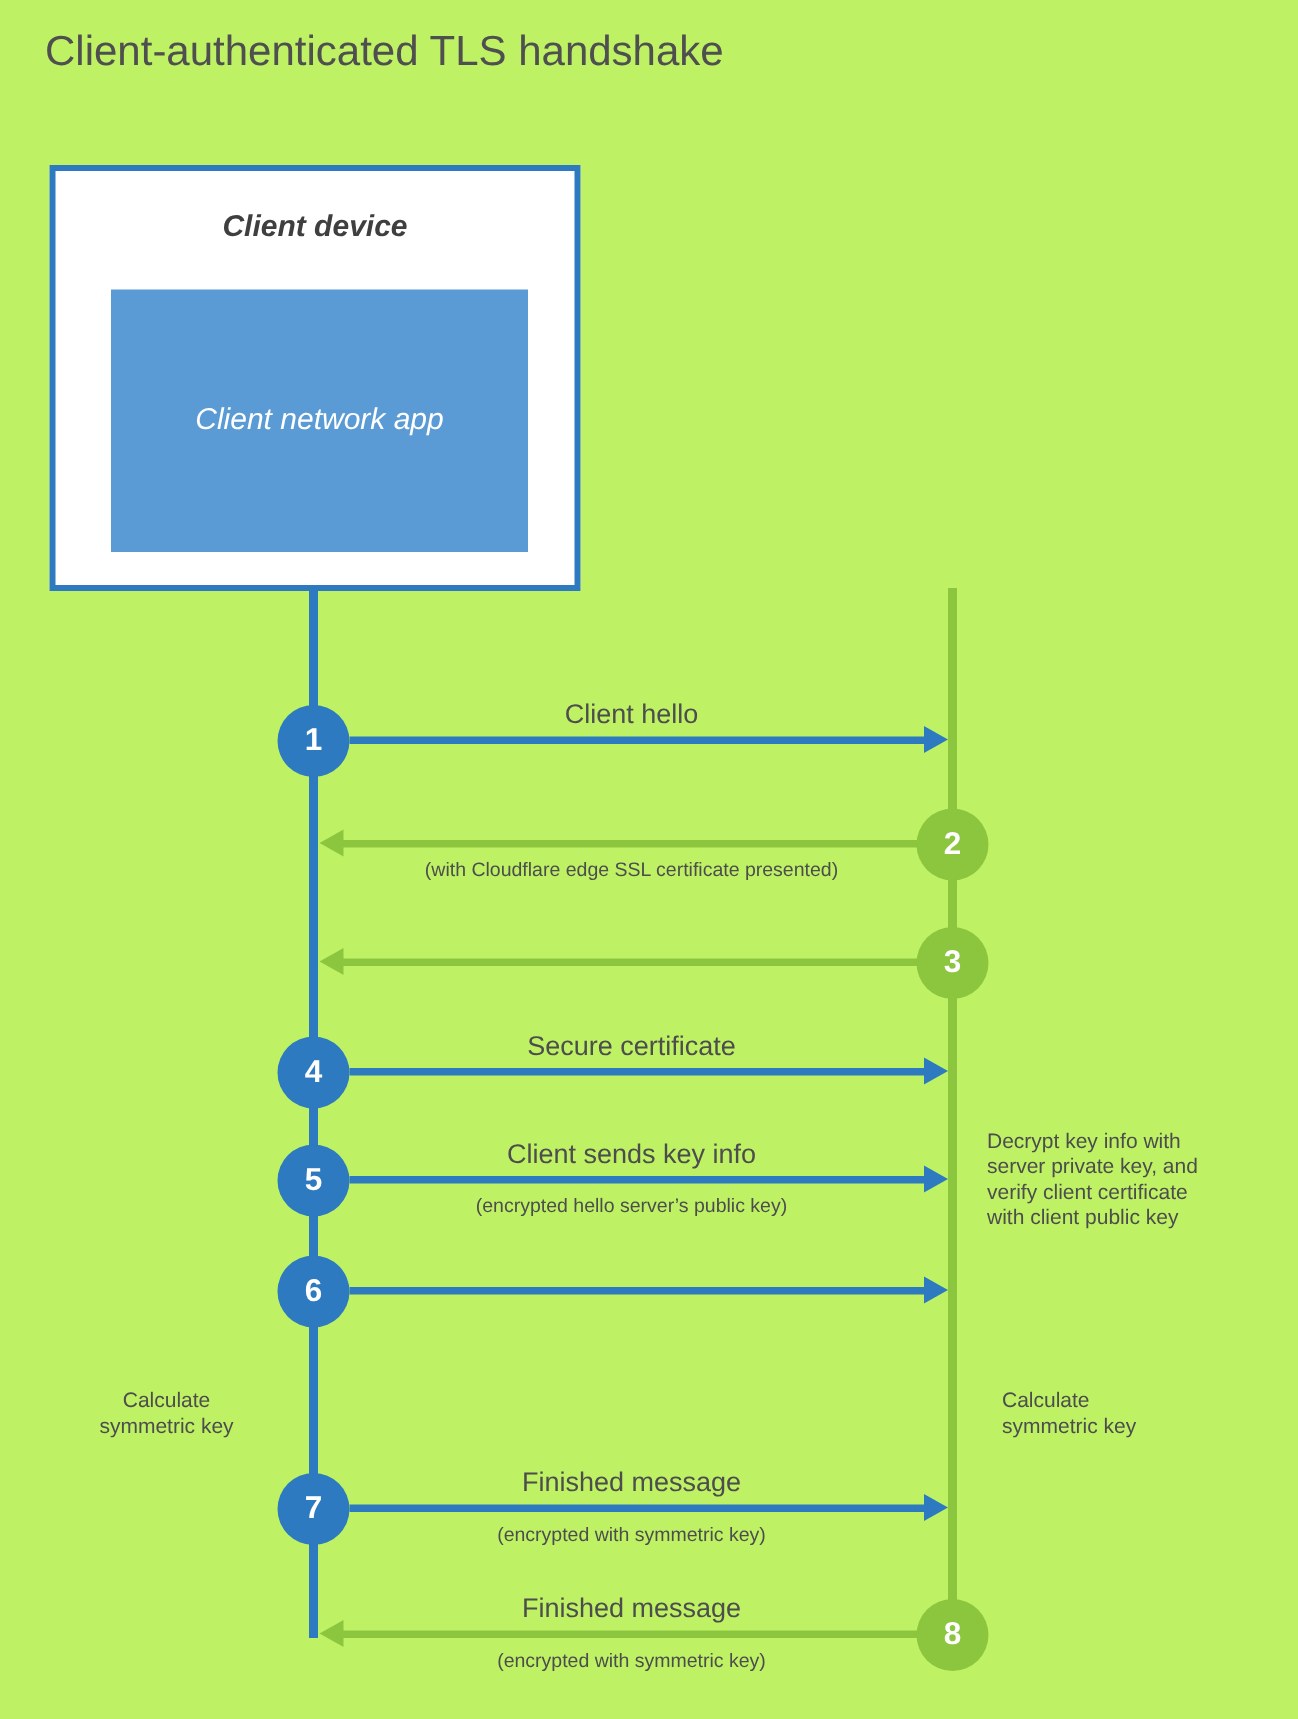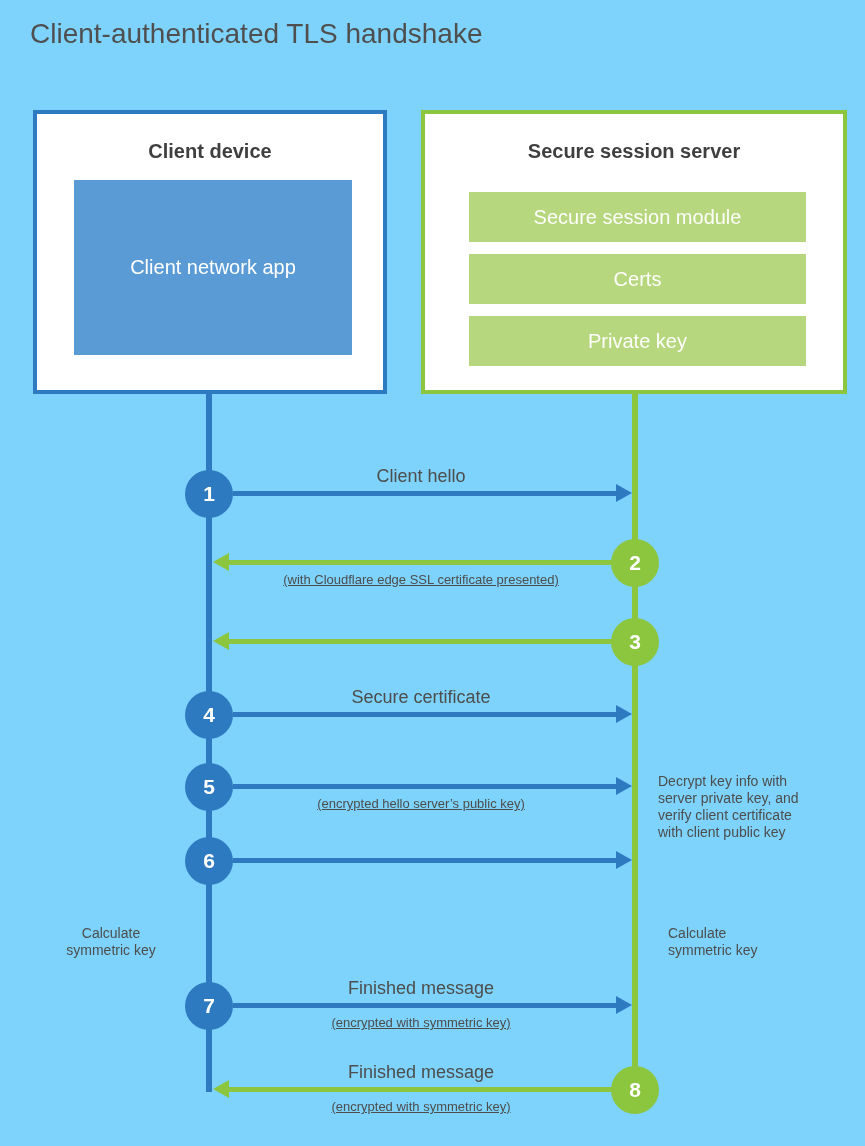--- a/index.html
+++ b/index.html
@@ -9,50 +9,50 @@
     --green-fill: #b6d77e;
     --heading: #3f3f3f;
     --body: #4d4d4d;
   }
   * { margin: 0; padding: 0; box-sizing: border-box; }
   body { background: #fff; font-family: "Liberation Sans", sans-serif; }
   .canvas {
     position: relative;
     width: 865px;
     height: 1146px;
-    background: #7dd3fc;
+    background: #bef264;
     overflow: hidden;
   }
   .page-title {
     position: absolute;
     left: 30px;
     top: 18px;
     font-size: 28px;
     font-weight: 300;
     color: #4f4f4f;
   }
   
   .entity-box {
     position: absolute;
     top: 110px;
     height: 284px;
     background: #fff;
   }
-  .entity-box.client { left: 33px; width: 354px; border: 4px solid var(--blue); }
+  .entity-box.client { left: 33px; width: 354px; border: 4px solid var(--blue); font-style: italic; }
   .entity-box.server { left: 421px; width: 426px; border: 4px solid var(--green); }
   .entity-title {
     margin-top: 26px;
     text-align: center;
     font-size: 20px;
     font-weight: 700;
     color: var(--heading);
   }
   .app-box {
     position: absolute;
-    left: 37px; top: 66px;
+    left: 37px; top: 79px;
     width: 278px; height: 175px;
     background: var(--blue-fill);
     display: flex; align-items: center; justify-content: center;
   }
   .app-box span {
     width: 170px;
     text-align: center;
     color: #fff;
     font-size: 20px;
     line-height: 27px;
@@ -105,53 +105,46 @@
     font-size: 18px;
     color: var(--body);
     z-index: 1;
   }
   .msg-note {
     position: absolute;
     left: 230px; width: 382px;
     text-align: center;
     font-size: 13px;
     color: var(--body);
-    text-decoration: underline;
   }
   
   .side-note {
     position: absolute;
     font-size: 14px;
     line-height: 17px;
     color: var(--body);
   }
-  .side-note.decrypt { left: 658px; top: 752px; width: 155px; text-align: left; margin-top: 21px; }
+  .side-note.decrypt { left: 658px; top: 752px; width: 155px; text-align: left; }
   .side-note.calc-left { left: 56px; top: 925px; width: 110px; text-align: center; }
   .side-note.calc-right { left: 668px; top: 925px; width: 110px; text-align: left; }
 </style>
 </head>
 <body>
 
 <div class="canvas">
 
   <h1 class="page-title">Client-authenticated TLS handshake</h1>
 
   <div class="entity-box client">
     <div class="entity-title">Client device</div>
     <div class="app-box">
       <span>Client network app</span>
     </div>
   </div>
 
-  <div class="entity-box server">
-    <div class="entity-title">Secure session server</div>
-    <div class="module-bar" style="top:78px">Secure session module</div>
-    <div class="module-bar" style="top:140px">Certs</div>
-    <div class="module-bar" style="top:202px">Private key</div>
-  </div>
 
   <div class="vline blue"></div>
   <div class="vline green"></div>
 
   <div class="msg-label" style="top:466px">Client hello</div>
   <div class="arrow blue right" style="top:491px"></div>
   <div class="circle blue" style="top:470px">
     <span>1</span>
   </div>
 
@@ -165,20 +158,21 @@
   <div class="circle green" style="top:618px">
     <span>3</span>
   </div>
 
   <div class="msg-label" style="top:687px">Secure certificate</div>
   <div class="arrow blue right" style="top:712px"></div>
   <div class="circle blue" style="top:691px">
     <span>4</span>
   </div>
 
+  <div class="msg-label" style="top:759px">Client sends key info</div>
   <div class="arrow blue right" style="top:784px"></div>
   <div class="msg-note" style="top:796px">(encrypted hello server’s public key)</div>
   <div class="circle blue" style="top:763px">
     <span>5</span>
   </div>
 
   <div class="arrow blue right" style="top:858px"></div>
   <div class="circle blue" style="top:837px">
     <span>6</span>
   </div>

